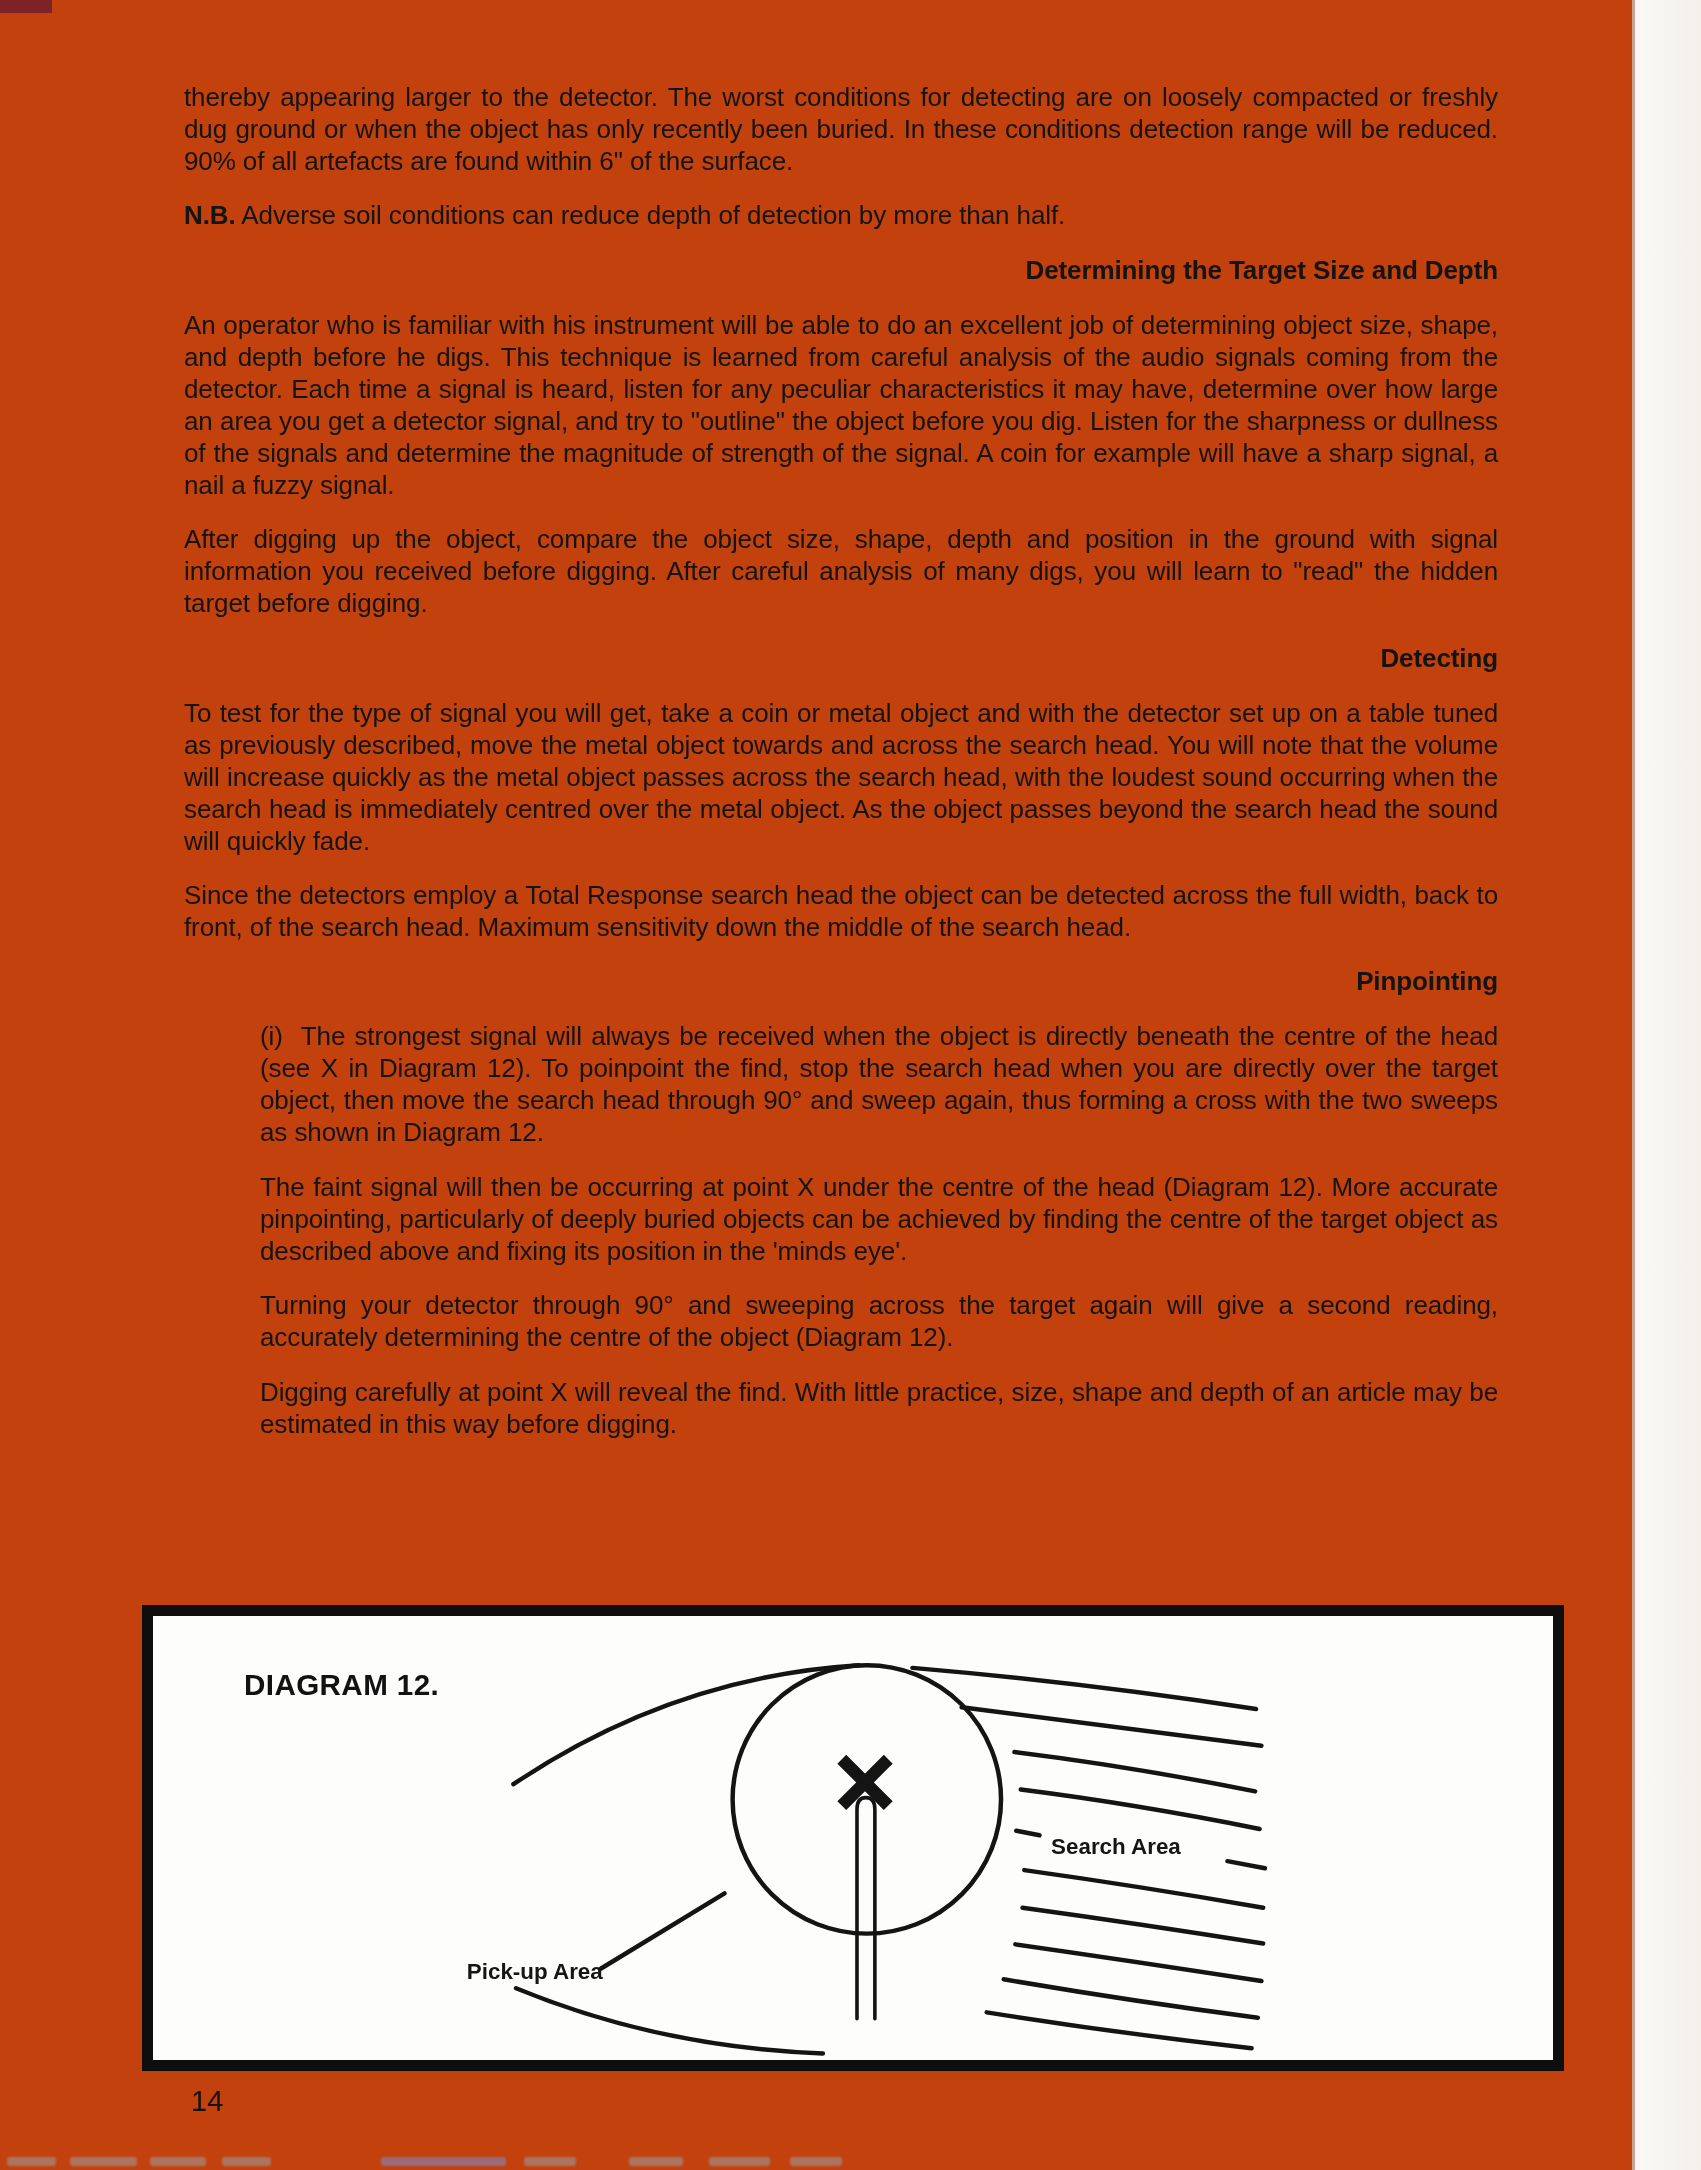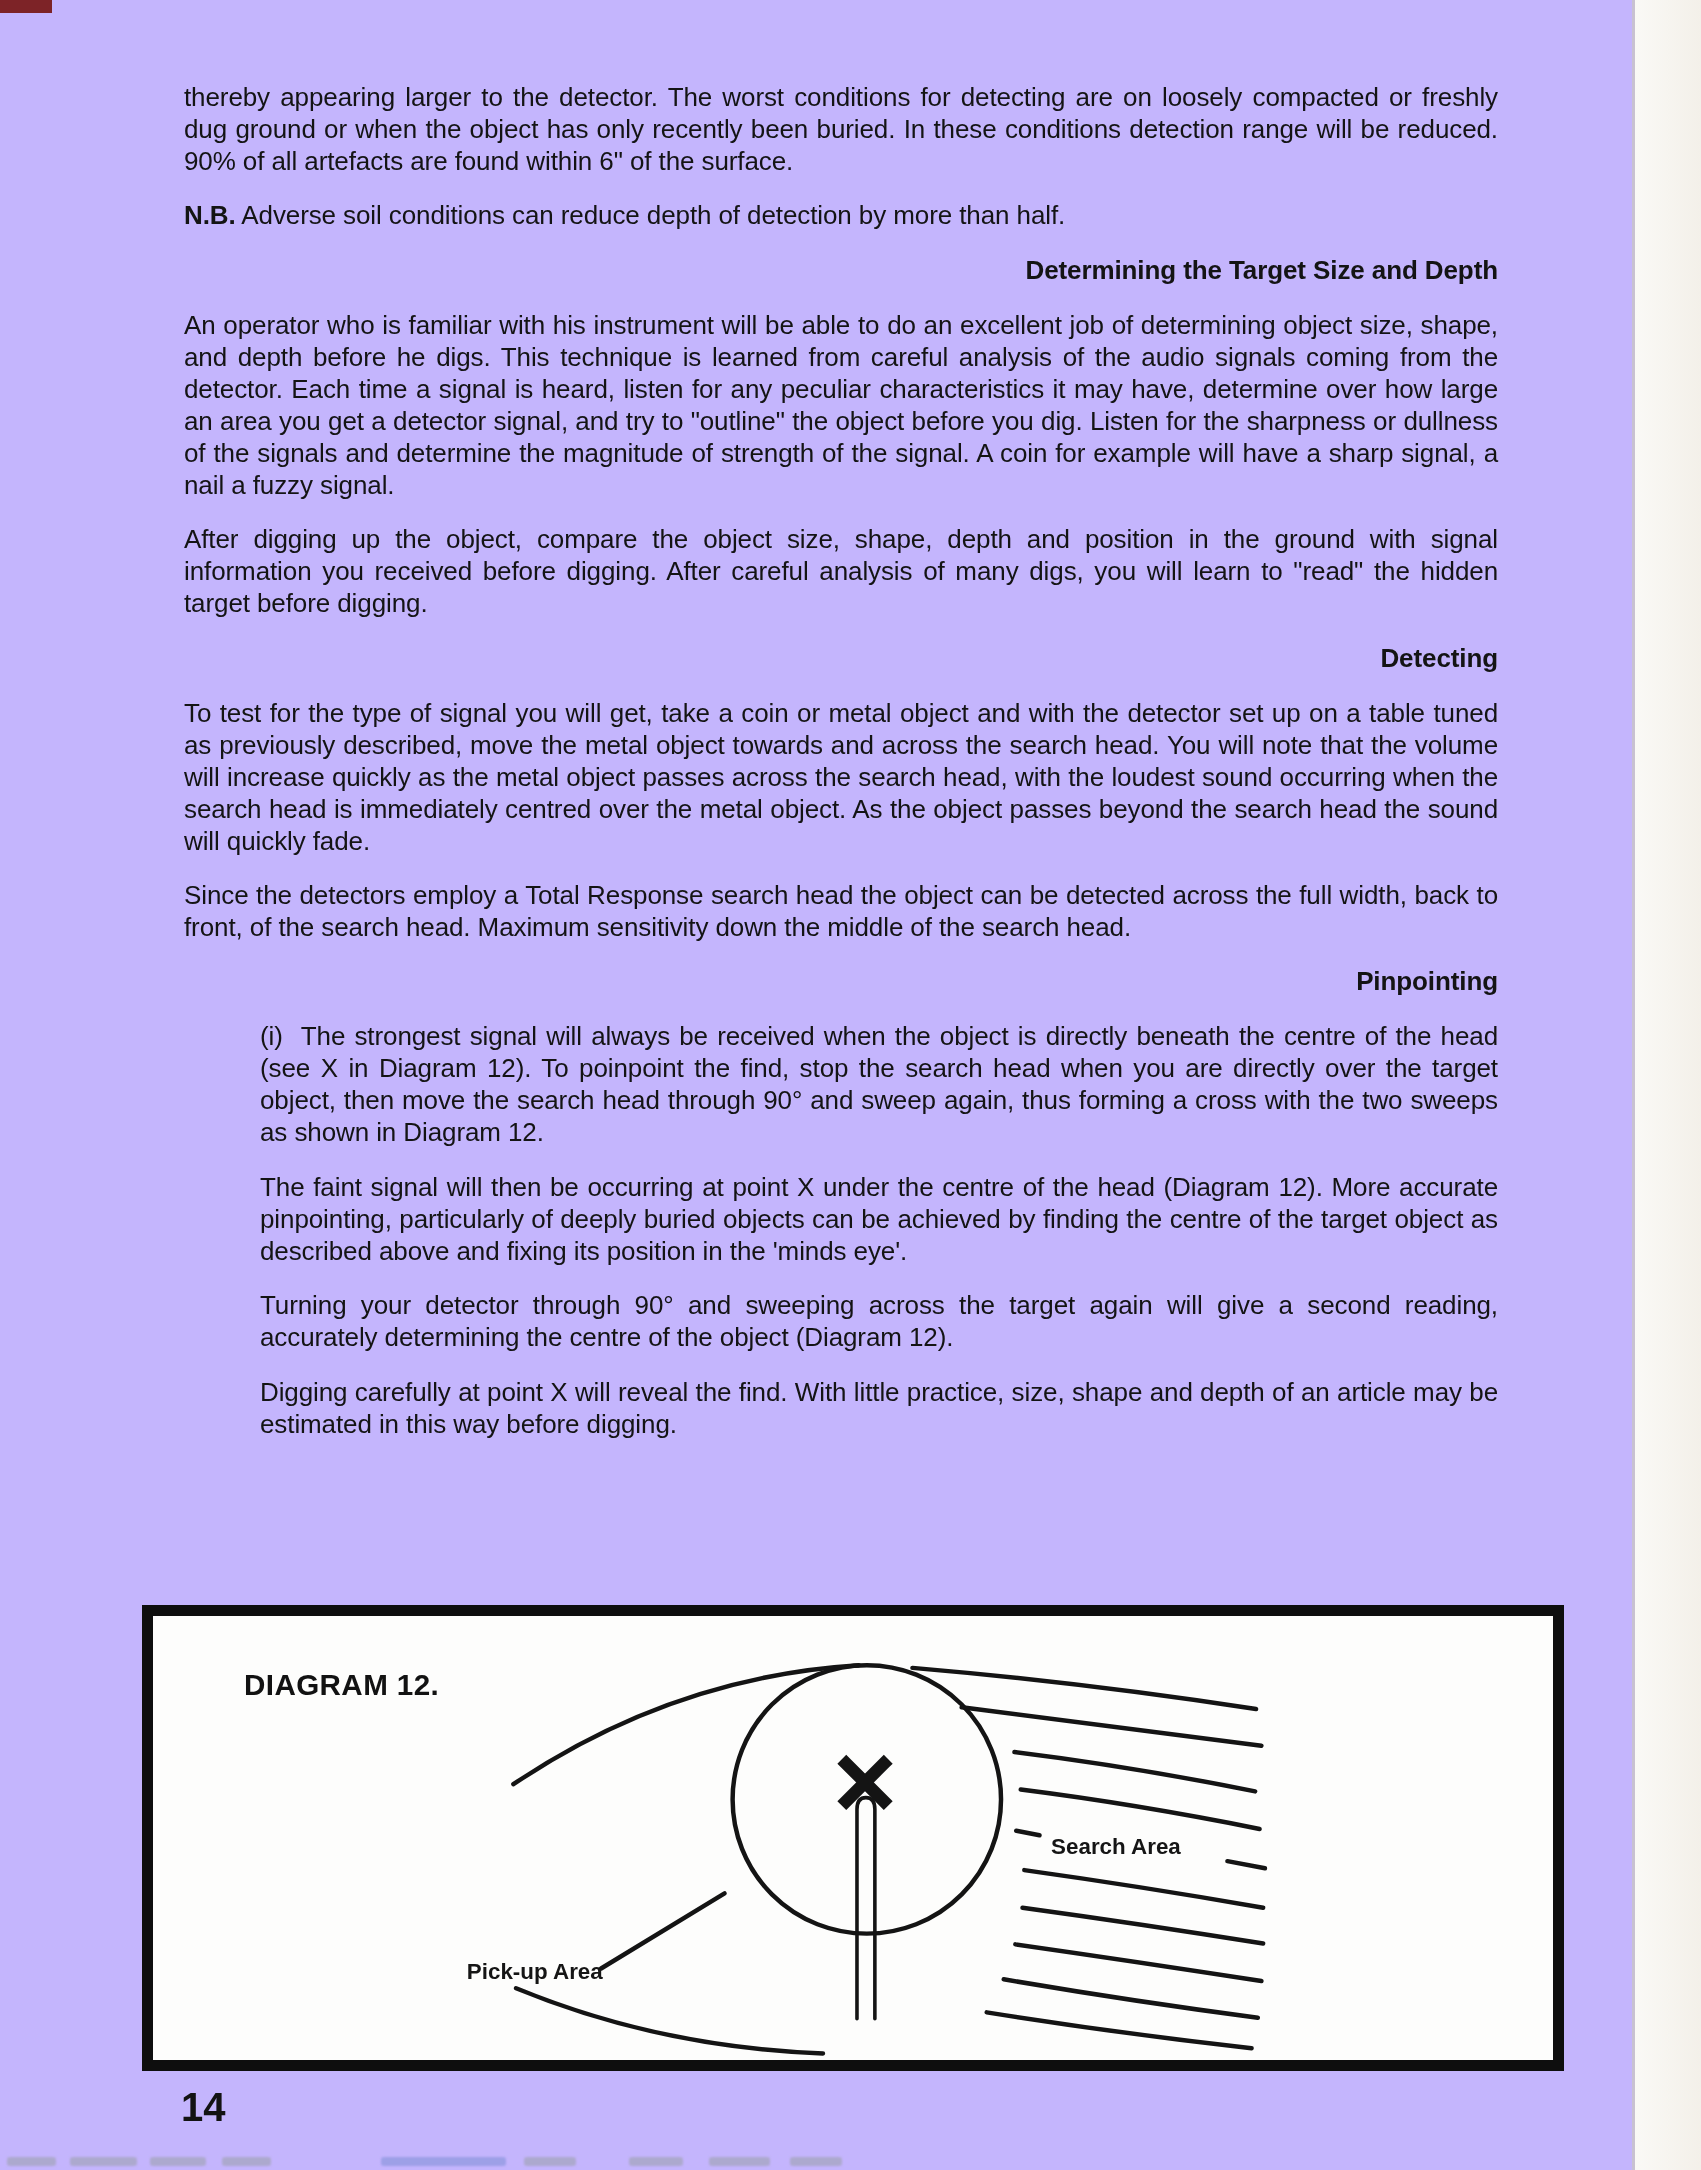--- a/index.html
+++ b/index.html
@@ -1,18 +1,18 @@
 <!DOCTYPE html>
 <html style="font-size:14.3px"><head>
 <meta charset="utf-8">
 <style>
   html,body{margin:0;padding:0;background:#ffffff;}
   body{width:1702px;height:2171px;overflow:hidden;position:relative;
        font-family:"Liberation Sans", sans-serif;}
-  .page{position:absolute;inset:0;background:#c4b5fd;}
+  .page{position:absolute;inset:0;background:#c2410c;}
 
   
   .corner-mark{position:absolute;left:0;top:0;width:52px;height:13.4px;background:#7d2327;}
   .edge-line{position:absolute;left:1632px;top:0;width:2.7px;height:2171px;background:#c9c6c1;opacity:.75;}
   .edge-strip{position:absolute;left:1635px;top:0;width:66px;height:2171px;
               background:linear-gradient(90deg,#faf9f6,#f3f0e9);}
   .footer-smudge{position:absolute;top:2157px;height:10.7px;filter:blur(1.3px);opacity:.55;}
   .smudge{position:absolute;top:0;height:9px;background:#9aa0a8;border-radius:2.7px;}
   .smudge.blue{background:#7e8fd6;}
 
@@ -25,21 +25,21 @@
   .nb b{font-weight:bold;}
 
   
   .diagram-box{position:absolute;left:125px;top:1605px;width:1422px;height:466px;
                border:11.6px solid #0e0e0e;background:#fdfdfc;box-sizing:border-box;margin-left:17px;}
   .diagram-title{position:absolute;left:91px;top:52px;font-size:29.6px;font-weight:bold;
                  color:#121212;letter-spacing:0.4px;}
   .diagram-svg{position:absolute;left:0;top:0;width:1399px;height:442px;}
   .dlabel{font-family:"Liberation Sans", sans-serif;font-size:25px;font-weight:bold;fill:#151515;}
 
-  .page-number{position:absolute;left:181px;top:2085px;font-size:40px;font-weight:bold;color:#131313;}
+  .page-number{position:absolute;left:191px;top:2085px;font-size:29px;font-weight:normal;color:#131313;}
 </style>
 </head>
 <body>
 
 <div class="page">
 
   <div class="corner-mark"></div>
   <div class="edge-strip"></div>
   <div class="edge-line"></div>
 

